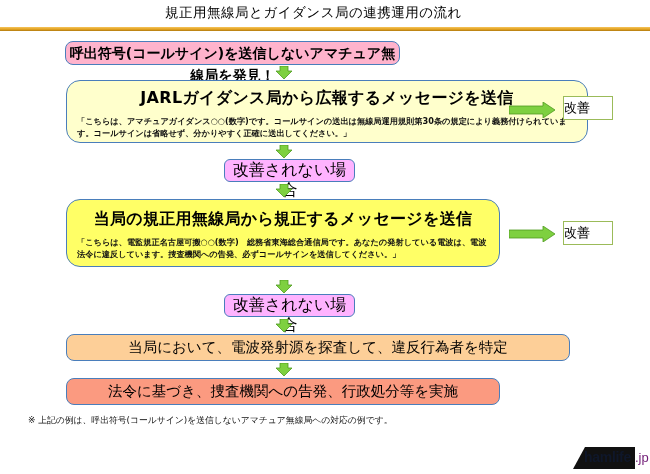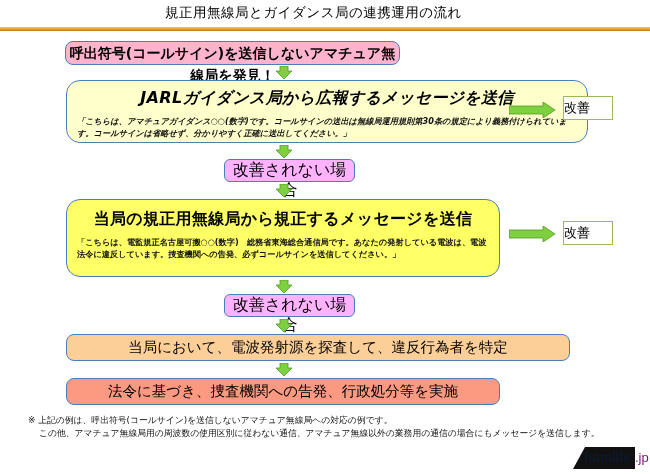--- a/index.html
+++ b/index.html
@@ -76,21 +76,21 @@
 <div class="title-rule"></div>
 
 <div class="box pink" style="left:65px; top:41px; width:335px; height:24px; line-height:21px;">
   <span class="head">呼出符号(コールサイン)を送信しないアマチュア無線局を発見！</span>
 </div>
 
 <svg class="down-arrow" style="left:276px; top:66px;" viewBox="0 0 16 13">
   <polygon points="4,0 12,0 12,5 16,5 8,13 0,5 4,5" fill="#7ed040" stroke="#4e9a20" stroke-width="0.8"></polygon>
 </svg>
 
-<div class="box lightyellow" style="left:66px; top:80px; width:522px; height:63px;font-style:italic;">
+<div class="box lightyellow" style="left:66px; top:80px; width:522px; height:63px;">
   <div class="big" style="margin-top:7px;">JARLガイダンス局から広報するメッセージを送信</div>
   <div class="msg">「こちらは、アマチュアガイダンス○○(数字)です。コールサインの送出は無線局運用規則第30条の規定により義務付けられています。コールサインは省略せず、分かりやすく正確に送出してください。」</div>
 </div>
 
 <svg class="right-arrow" style="left:509px; top:102px;" viewBox="0 0 46 16">
   <polygon points="0,4 34,4 34,0 46,8 34,16 34,12 0,12" fill="#7ed040" stroke="#4e9a20" stroke-width="0.8"></polygon>
 </svg>
 <div class="kaizen" style="left:563px; top:96px;">改善</div>
 
 <svg class="down-arrow" style="left:276px; top:145px;" viewBox="0 0 16 13">
@@ -98,21 +98,21 @@
 </svg>
 
 <div class="box magenta" style="left:224px; top:159px; width:131px; height:23px; line-height:20px;">
   <span class="mid">改善されない場合</span>
 </div>
 
 <svg class="down-arrow" style="left:276px; top:184px;" viewBox="0 0 16 13">
   <polygon points="4,0 12,0 12,5 16,5 8,13 0,5 4,5" fill="#7ed040" stroke="#4e9a20" stroke-width="0.8"></polygon>
 </svg>
 
-<div class="box yellow" style="left:66px; top:199px; width:434px; height:78px;">
+<div class="box yellow" style="left:66px; top:199px; width:434px; height:68px;">
   <div class="big" style="margin-top:9px;">当局の規正用無線局から規正するメッセージを送信</div>
   <div class="msg">「こちらは、電監規正名古屋可搬○○(数字)　総務省東海総合通信局です。あなたの発射している電波は、電波法令に違反しています。捜査機関への告発、必ずコールサインを送信してください。」</div>
 </div>
 
 <svg class="right-arrow" style="left:509px; top:226px;" viewBox="0 0 46 16">
   <polygon points="0,4 34,4 34,0 46,8 34,16 34,12 0,12" fill="#7ed040" stroke="#4e9a20" stroke-width="0.8"></polygon>
 </svg>
 <div class="kaizen" style="left:563px; top:221px;">改善</div>
 
 <svg class="down-arrow" style="left:276px; top:280px;" viewBox="0 0 16 13">
@@ -137,20 +137,19 @@
 
 <div class="box salmon" style="left:66px; top:378px; width:434px; height:27px; line-height:24px;">
   <span class="mid" style="font-size:14.5px;">法令に基づき、捜査機関への告発、行政処分等を実施</span>
 </div>
 
 <div class="note">
   <div>
     <span>※</span>
     <span>上記の例は、呼出符号(コールサイン)を送信しないアマチュア無線局への対応の例です。</span>
   </div>
-  <div class="indent">この他、アマチュア無線局用の周波数の使用区別に従わない通信、アマチュア無線以外の業務用の通信の場合にもメッセージを送信します。</div>
 </div>
 
 <div class="logo">
   <div class="bg"></div>
   <span class="brand">hamlife</span>
   <span class="tld">.jp</span>
 </div>
 
 </body></html>

